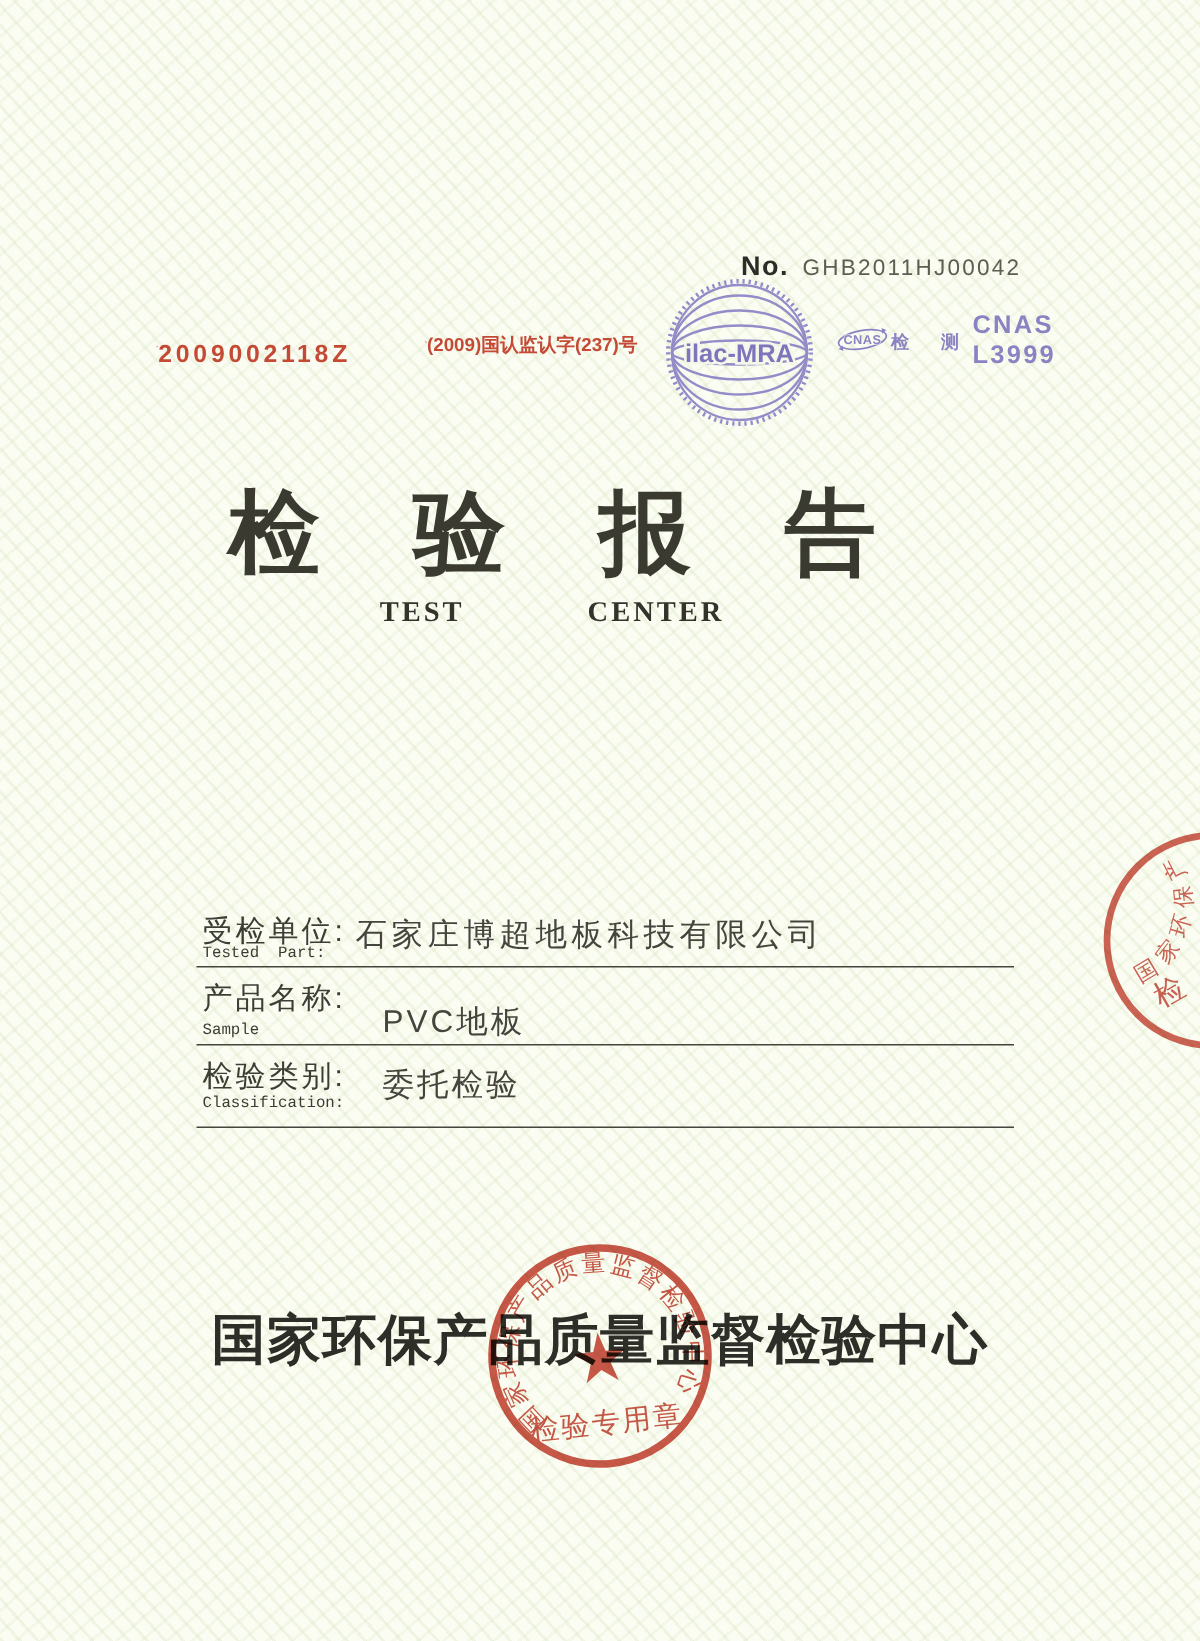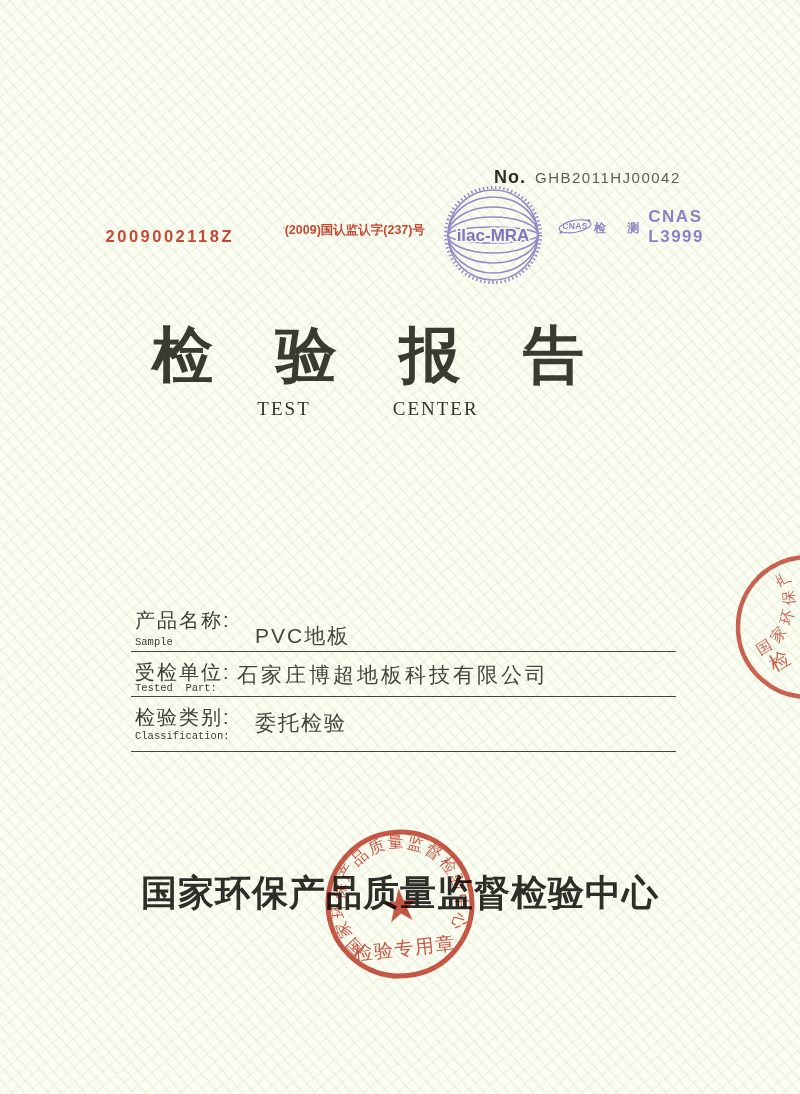--- a/index.html
+++ b/index.html
@@ -24,21 +24,21 @@
   .lb-ilac{left:443px;top:185px;width:102px;}
   .lb-cnas{left:556px;top:191px;width:148px;}
   .cma-cert{margin-top:10px;font-size:16.5px;font-weight:700;color:#c44a36;letter-spacing:2.5px;}
   .cal-cert{margin-top:4px;font-size:12.5px;font-weight:600;color:#c44a36;white-space:nowrap;}
   .cnas-type{margin-top:4px;font-size:12px;font-weight:600;color:#8a83c3;letter-spacing:9px;white-space:pre;}
   .cnas-cert{margin-top:1px;font-size:17px;font-weight:700;color:#8a83c3;letter-spacing:1.5px;}
   
   .title-cn{position:absolute;left:152px;top:320px;width:432px;display:flex;justify-content:space-between;
     font-size:61px;font-weight:700;color:#3a3a31;line-height:1.15;}
   .title-en{position:absolute;left:152px;top:398px;width:432px;display:flex;justify-content:center;gap:82px;
-    font-family:"Liberation Serif",serif;font-size:19px;font-weight:400;letter-spacing:2px;color:#33332b;}
+    font-family:"Liberation Serif",serif;font-size:19px;font-weight:700;letter-spacing:2px;color:#33332b;}
   
   .form{position:absolute;left:131px;top:600px;width:545px;}
   .frow{position:relative;border-bottom:1.6px solid #45453d;}
   .frow.r1{height:51px;}
   .frow.r2{height:44px;}
   .frow.r3{height:54px;}
   .flabel{position:absolute;left:4px;top:7px;font-size:20px;font-weight:500;color:#3d3d35;letter-spacing:2px;white-space:nowrap;}
   .fsub{position:absolute;left:4px;font-family:"Liberation Mono",monospace;font-size:10.5px;color:#3c3c34;white-space:pre;}
   .r1 .fsub{top:36px;}
   .r2 .fsub{top:30px;}
@@ -127,29 +127,29 @@
     <span>验</span>
     <span>报</span>
     <span>告</span>
   </div>
   <div class="title-en">
     <span>TEST</span>
     <span>CENTER</span>
   </div>
 
   <div class="form">
+    <div class="frow r2">
+      <span class="flabel">受检单位:</span>
+      <span class="fsub">Tested  Part:</span>
+      <span class="fvalue">石家庄博超地板科技有限公司</span>
+    </div>
     <div class="frow r1">
       <span class="flabel">产品名称:</span>
       <span class="fsub">Sample</span>
       <span class="fvalue">PVC地板</span>
-    </div>
-    <div class="frow r2">
-      <span class="flabel">受检单位:</span>
-      <span class="fsub">Tested  Part:</span>
-      <span class="fvalue">石家庄博超地板科技有限公司</span>
     </div>
     <div class="frow r3">
       <span class="flabel">检验类别:</span>
       <span class="fsub">Classification:</span>
       <span class="fvalue">委托检验</span>
     </div>
   </div>
 
   <div class="footer-cn">国家环保产品质量监督检验中心</div>
 

